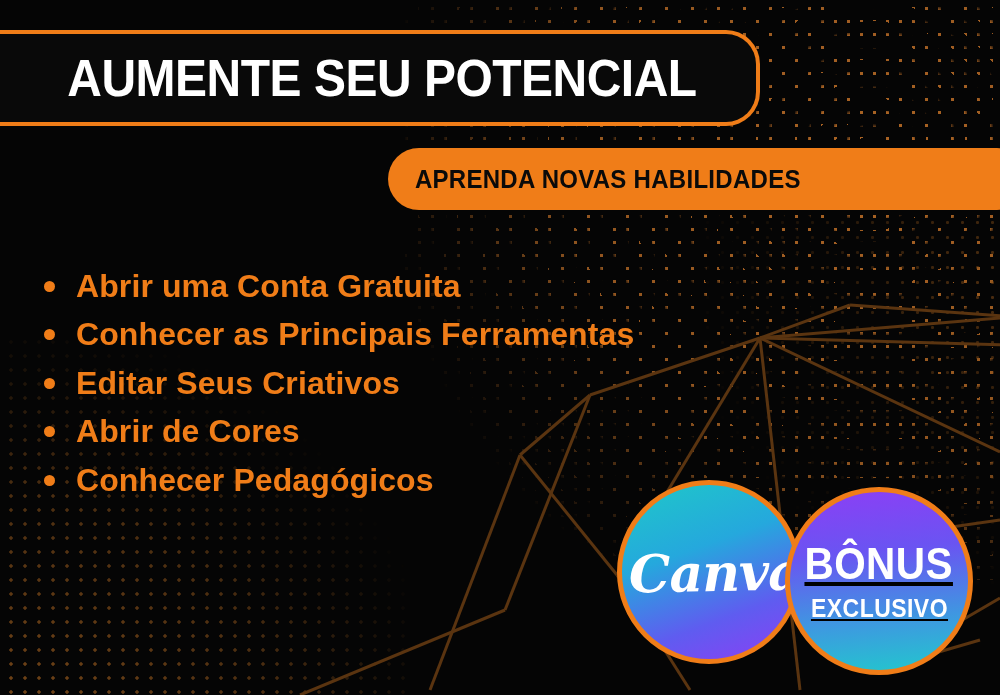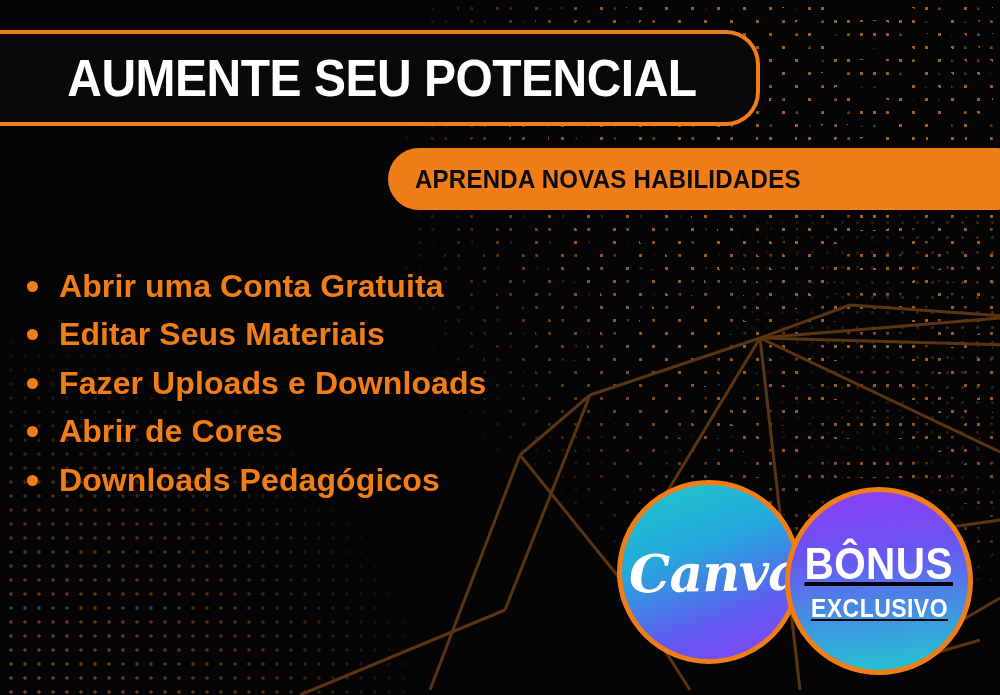--- a/index.html
+++ b/index.html
@@ -125,21 +125,21 @@
     letter-spacing: 0.3px;
     padding-left: 28px;
     white-space: nowrap;
     transform: scaleX(0.96);
     transform-origin: left center;
   }
 
   
   .bullet-list {
     position: absolute;
-    left: 27px;
+    left: 44px;
     top: 262px;
     list-style: none;
     margin: 0;
     padding: 0;
   }
   .bullet-item {
     display: flex;
     align-items: center;
     height: 48.5px;
   }
@@ -253,33 +253,33 @@
     <div class="banner-text">APRENDA NOVAS HABILIDADES</div>
   </div>
 
   <ul class="bullet-list">
     <li class="bullet-item">
       <span class="bullet-dot"></span>
       <span class="bullet-label">Abrir uma Conta Gratuita</span>
     </li>
     <li class="bullet-item">
       <span class="bullet-dot"></span>
-      <span class="bullet-label">Editar Seus Materiais</span>
-    </li>
-    <li class="bullet-item">
-      <span class="bullet-dot"></span>
-      <span class="bullet-label">Fazer Uploads e Downloads</span>
+      <span class="bullet-label">Conhecer as Principais Ferramentas</span>
+    </li>
+    <li class="bullet-item">
+      <span class="bullet-dot"></span>
+      <span class="bullet-label">Editar Seus Criativos</span>
     </li>
     <li class="bullet-item">
       <span class="bullet-dot"></span>
       <span class="bullet-label">Abrir de Cores</span>
     </li>
     <li class="bullet-item">
       <span class="bullet-dot"></span>
-      <span class="bullet-label">Downloads Pedagógicos</span>
+      <span class="bullet-label">Conhecer Pedagógicos</span>
     </li>
   </ul>
 
   <div class="badge badge-canva">
     <div class="canva-wordmark">Canva</div>
   </div>
 
   <div class="badge badge-bonus">
     <div class="bonus-main">BÔNUS</div>
     <div class="bonus-sub">EXCLUSIVO</div>

